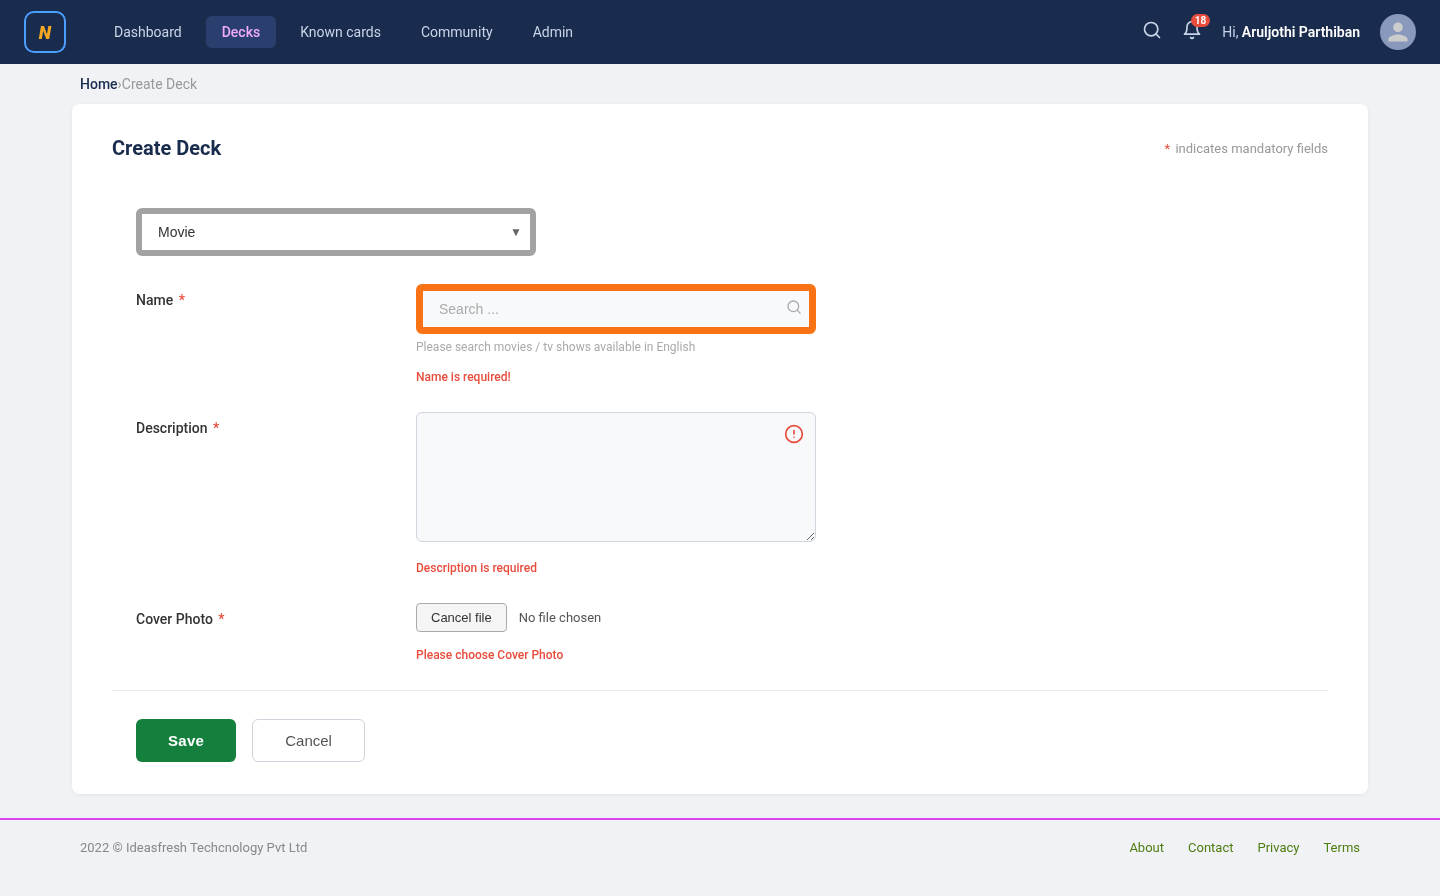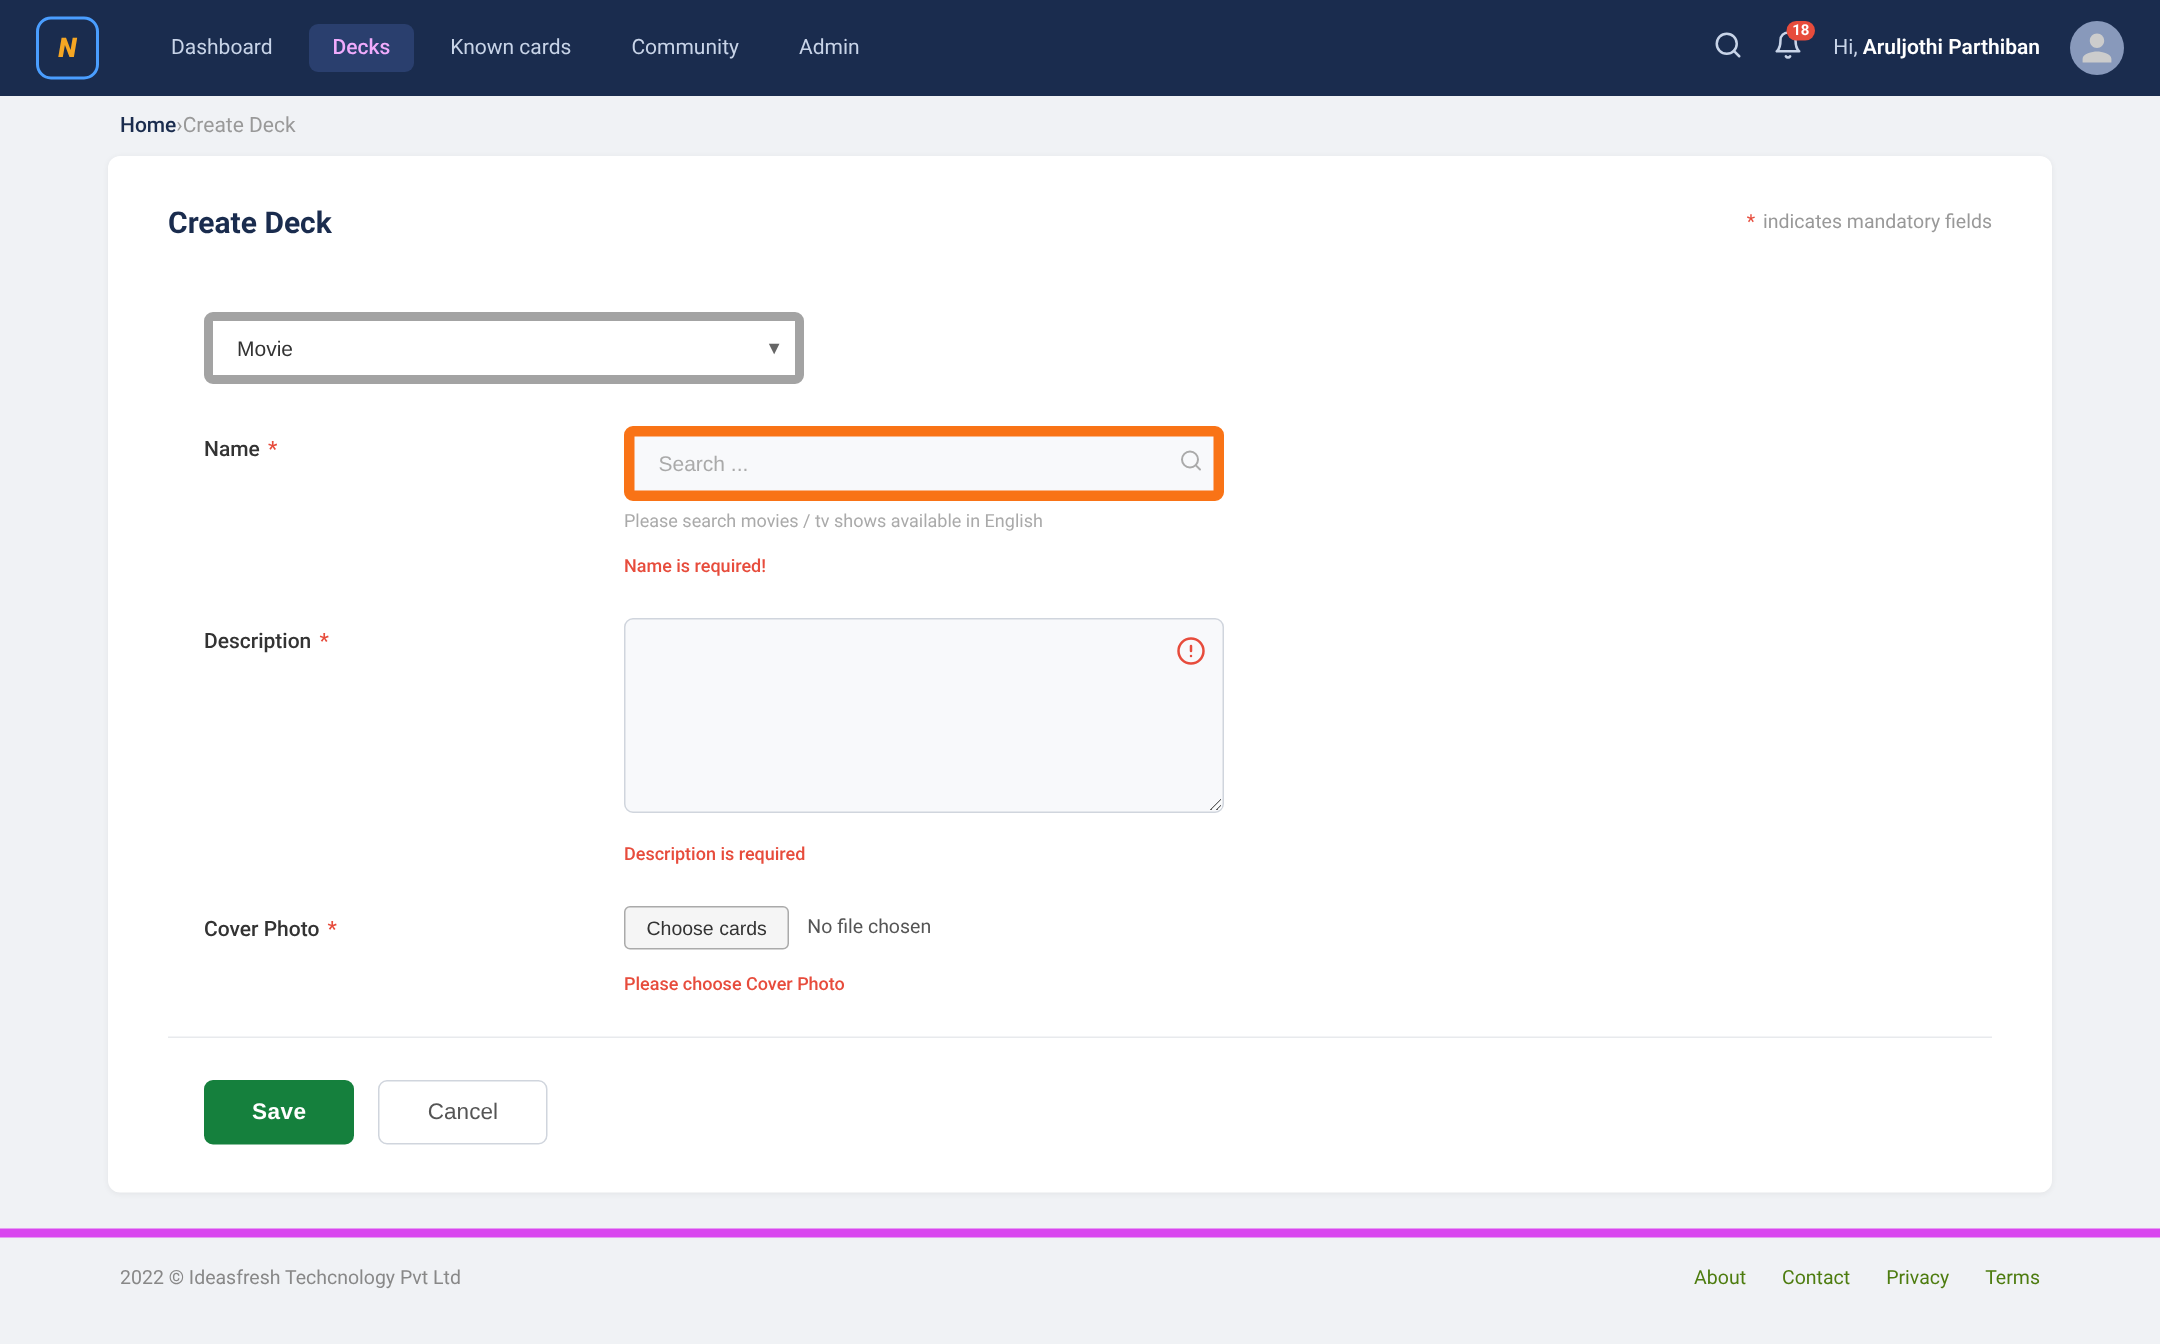--- a/index.html
+++ b/index.html
@@ -329,21 +329,21 @@
       cursor: pointer;
     }
 
     
     .footer {
       background: #f0f2f5;
       padding: 20px 80px;
       display: flex;
       justify-content: space-between;
       align-items: center;
-      border-top: 6px solid #d946ef;
+      border-top: 2px solid #d946ef;
     }
     .footer-copy {
       color: #888;
       font-size: 13px;
     }
     .footer-links {
       display: flex;
       gap: 24px;
     }
     .footer-link {
@@ -462,21 +462,21 @@
       <div class="error-text">Description is required</div>
     </div>
   </div>
 
   <div class="form-row">
     <label class="form-label">
       <span>Cover Photo</span><span class="req"> *</span>
     </label>
     <div class="form-field">
       <div class="file-input-row">
-        <button class="choose-file-btn">Choose cards</button>
+        <button class="choose-file-btn">Cancel file</button>
         <span class="no-file-text">No file chosen</span>
 
       </div>
       <div class="error-text">Please choose Cover Photo</div>
     </div>
   </div>
 
   <hr class="form-divider">
 
   <div class="action-row">

